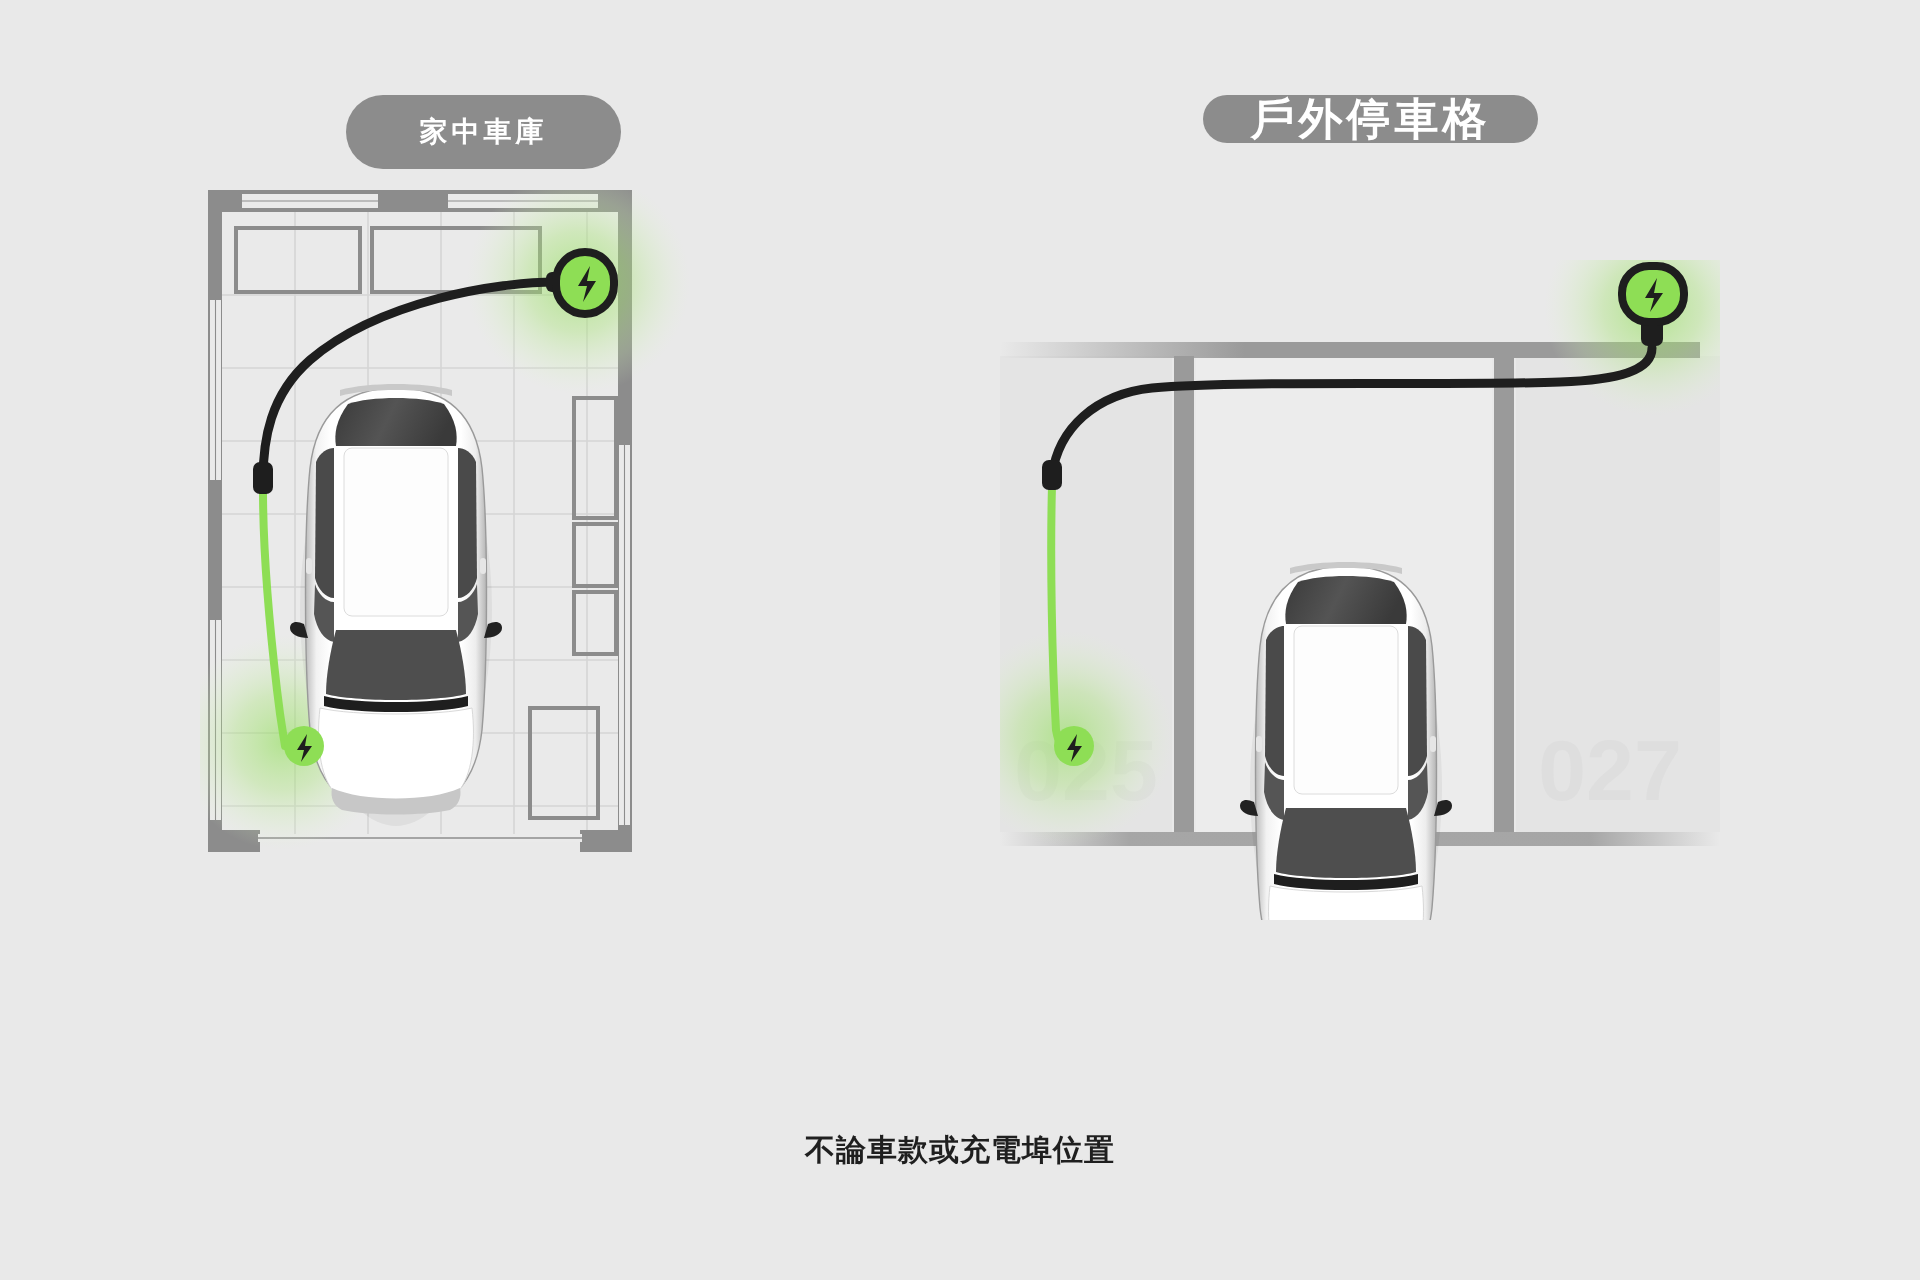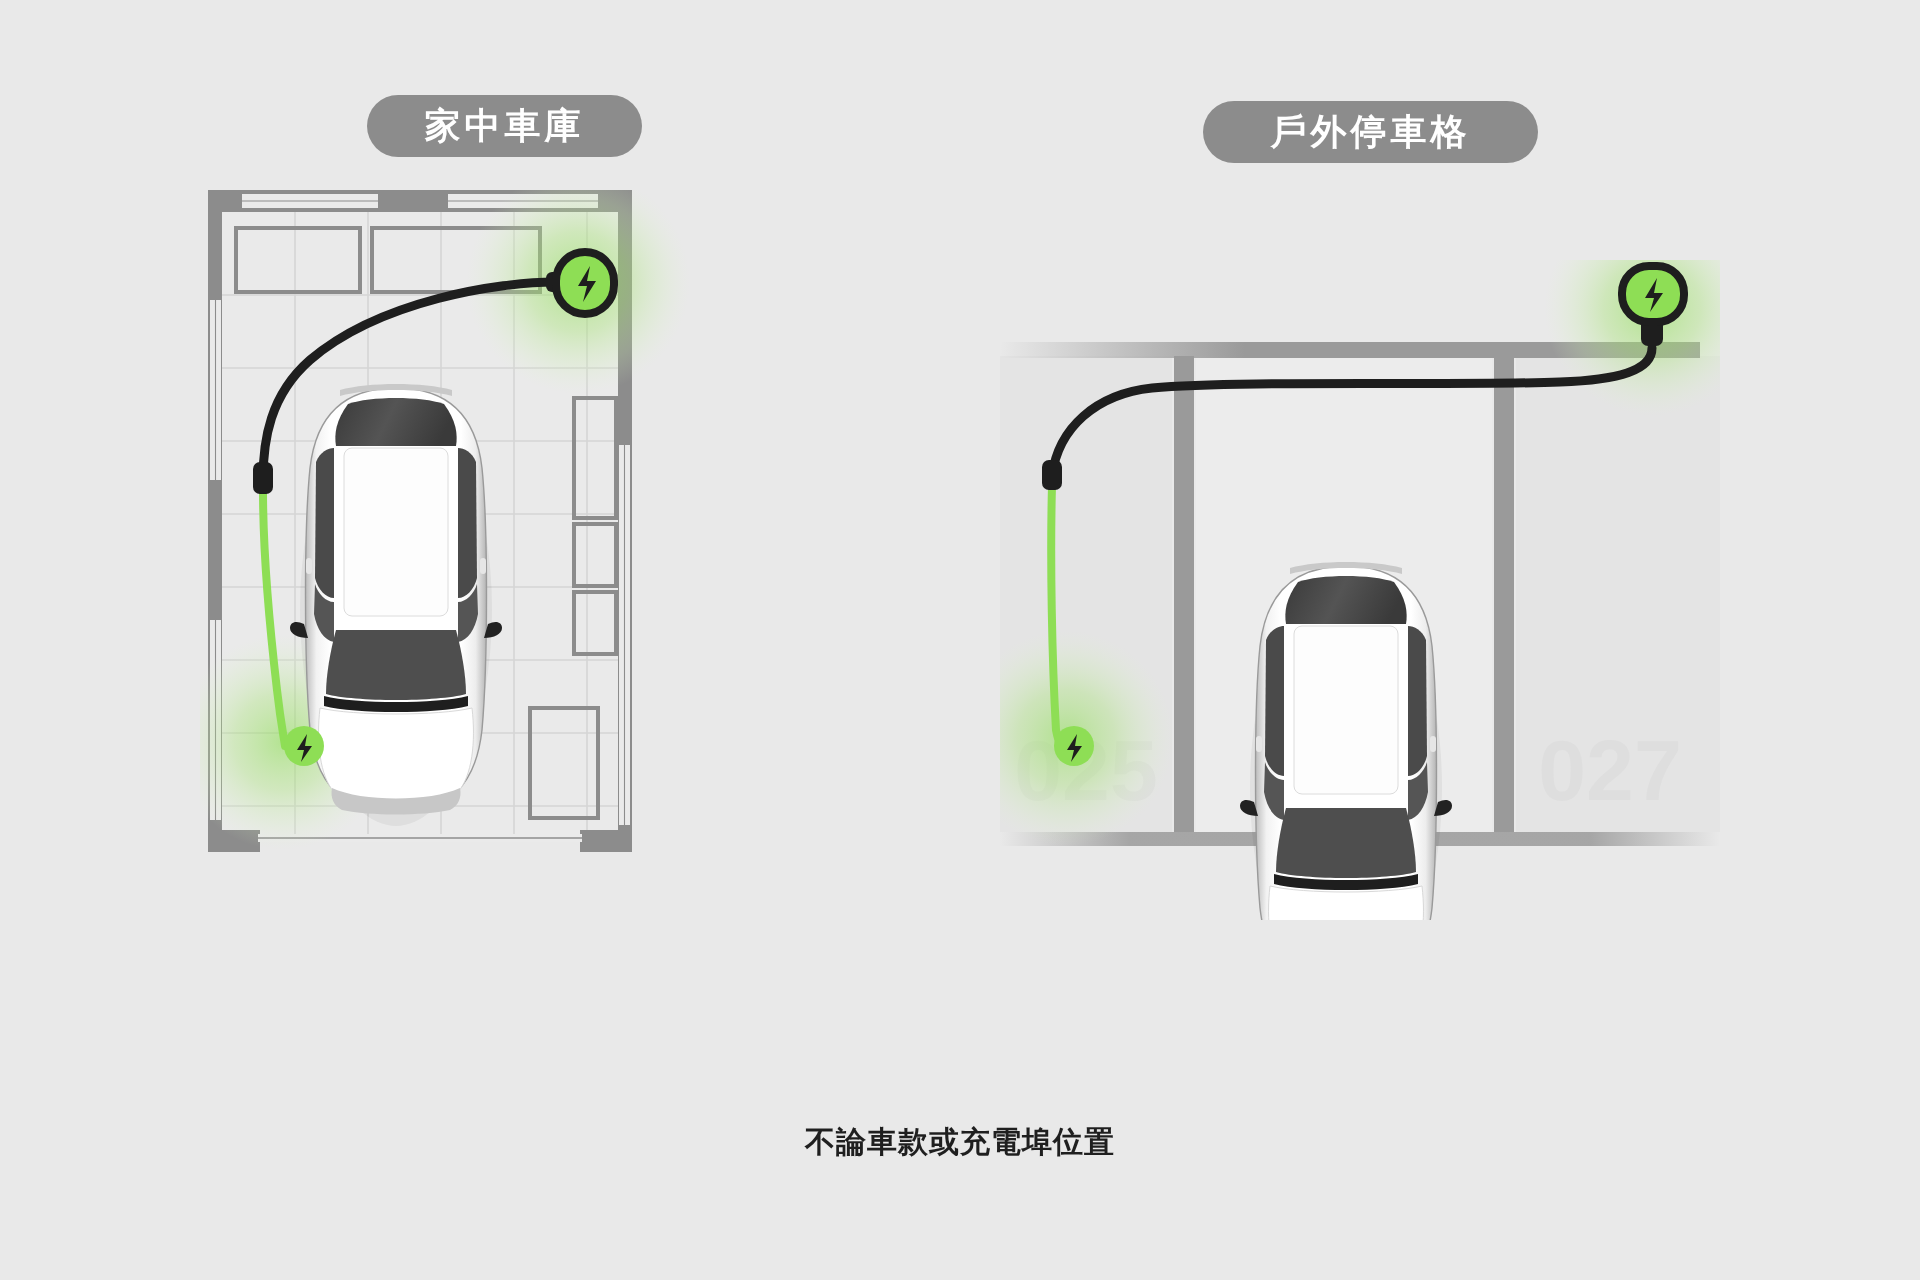--- a/index.html
+++ b/index.html
@@ -31,43 +31,43 @@
     justify-content: center;
     background: #8c8c8c;
     color: #ffffff;
     border-radius: 999px;
     font-weight: bold;
     letter-spacing: 4px;
     white-space: nowrap;
     box-sizing: border-box;
   }
   #pill-garage {
-    left: 367px; top: 95px;
-    width: 275px; height: 62px;
-    font-size: 36px;
+    left: 346px; top: 95px;
+    width: 275px; height: 74px;
+    font-size: 28px;
   }
   #pill-outdoor {
-    left: 1203px; top: 101px;
-    width: 335px; height: 62px;
-    font-size: 36px;
+    left: 1203px; top: 95px;
+    width: 335px; height: 48px;
+    font-size: 44px;
   }
 
   
   #caption {
     position: absolute;
     left: 0; top: 1118px;
     width: 1920px;
     text-align: center;
     color: #1f1f1f;
     font-weight: bold;
     font-size: 30px;
     line-height: 48px;
     letter-spacing: 1px;
   }
-  #caption div { white-space: nowrap; }
+  #caption div { white-space: nowrap; margin-top: 8px; }
 
   
   .scene { position: absolute; }
   #scene-garage { left: 200px; top: 190px; width: 640px; height: 700px; }
   #scene-outdoor { left: 1000px; top: 260px; width: 720px; height: 660px; }
 </style>
 </head>
 <body>
 
 <div id="stage">

